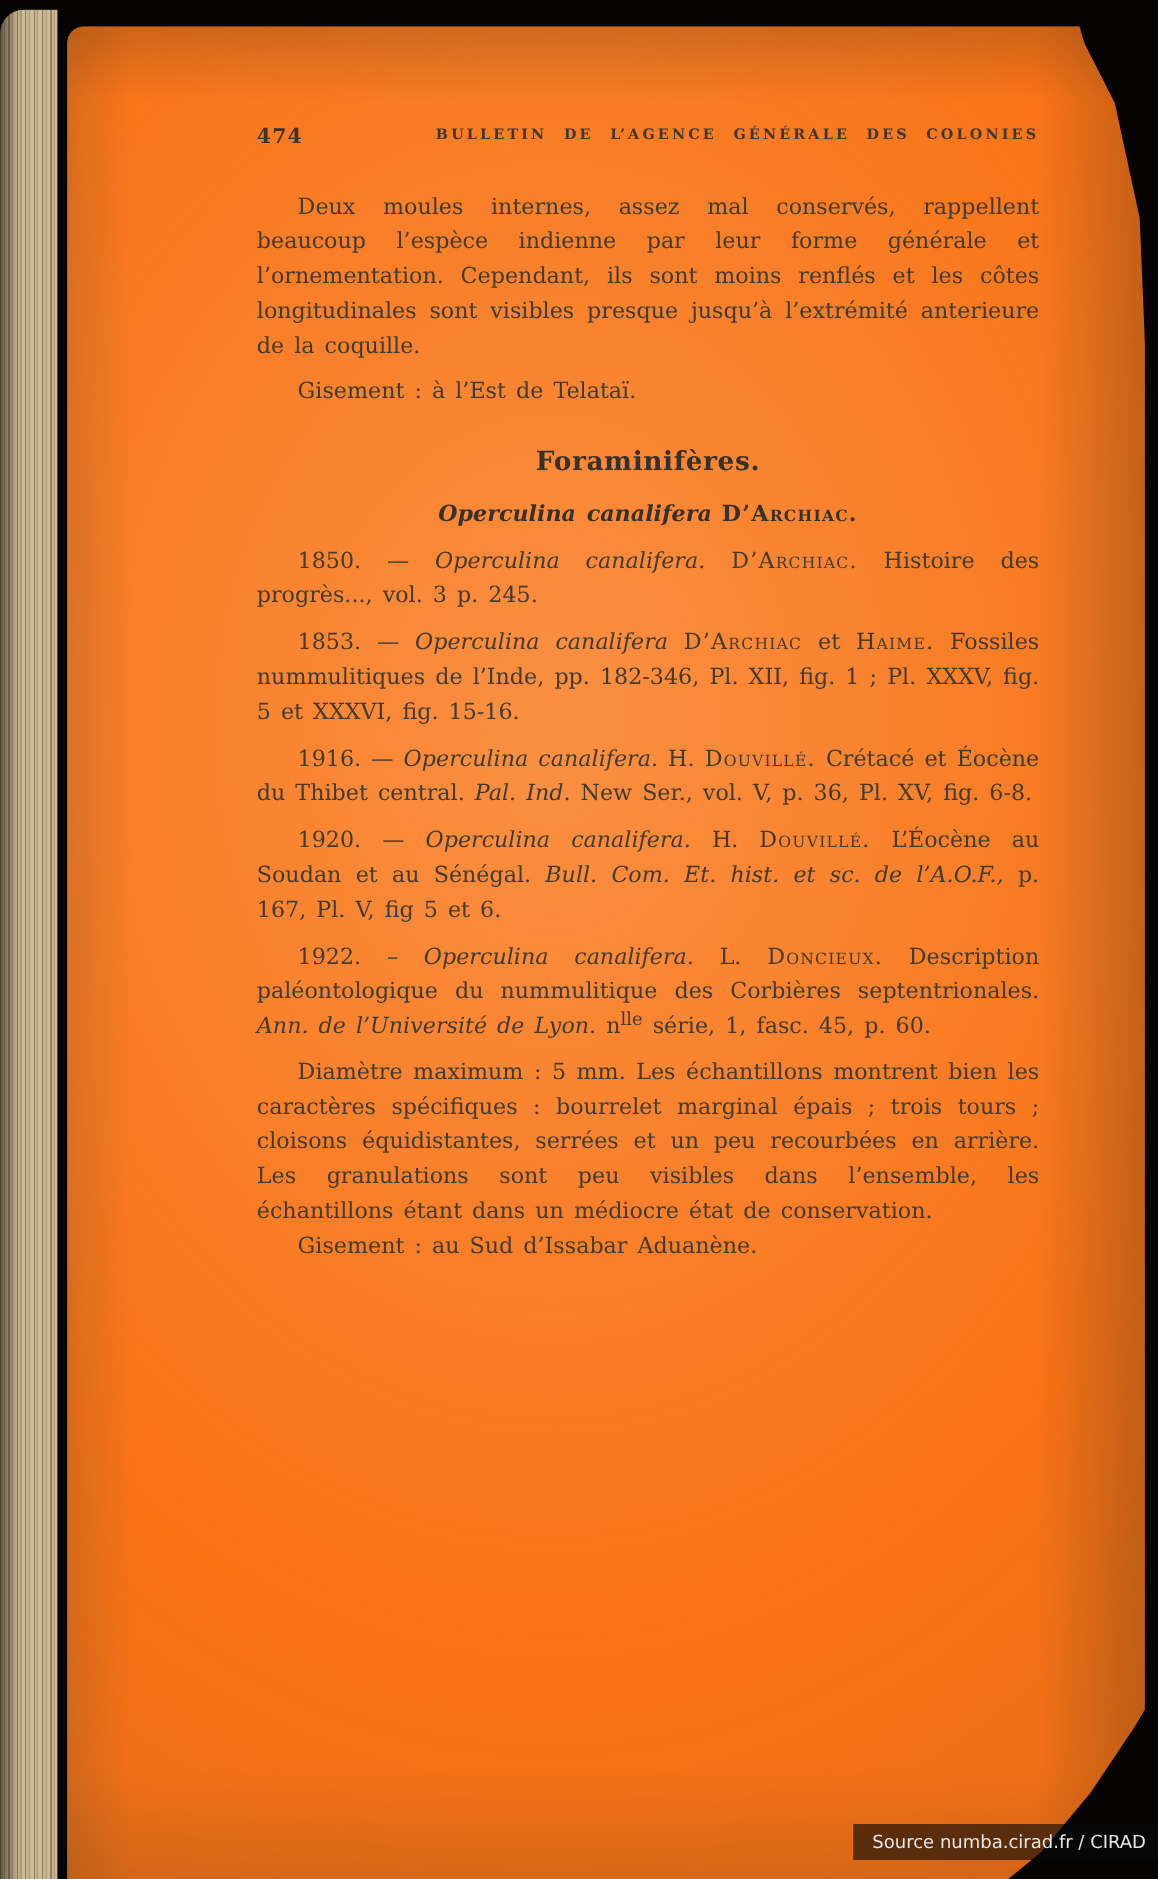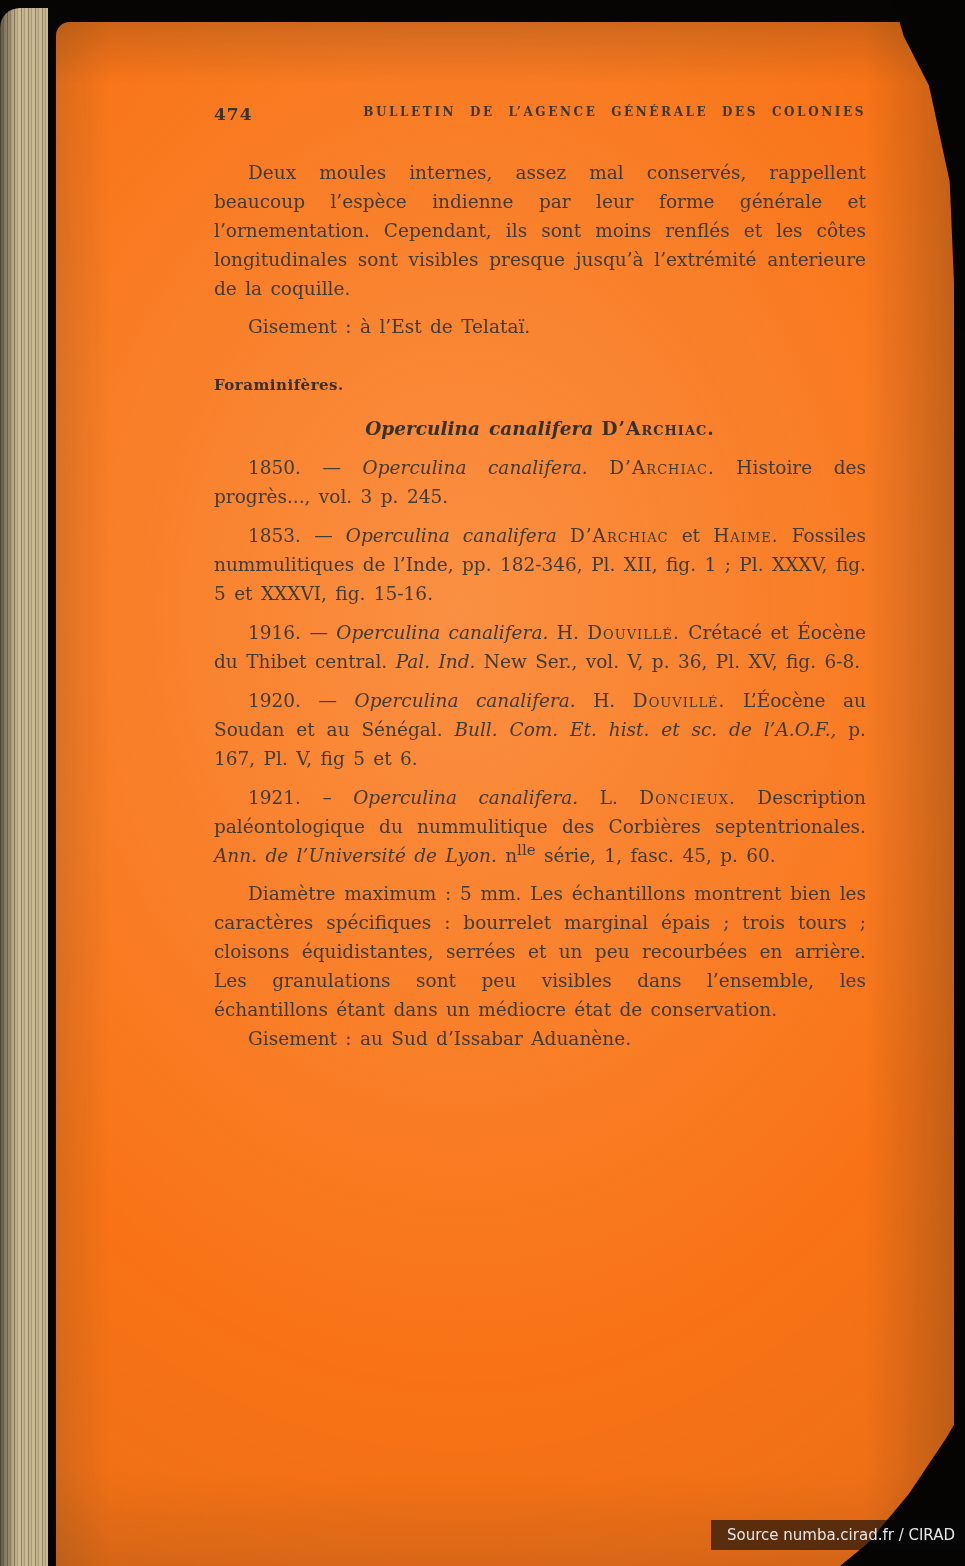--- a/index.html
+++ b/index.html
@@ -86,22 +86,22 @@
     letter-spacing: 2.6px;
     word-spacing: 7px;
     color: #3c3830;
     white-space: nowrap;
   }
 
   .blk { margin: 0; text-align: justify; text-indent: 34px; }
   .blk.spaced { margin-top: 9px; }
   .blk.entry { margin-top: 10px; }
   .blk.heading {
-    text-indent: 0;
-    font-weight: bold; font-size: 15px;
+    text-align: center; text-indent: 0;
+    font-weight: bold; font-size: 22px;
     letter-spacing: 0.5px;
     margin: 30px 0 14px;
     color: #36322b;
   }
   .blk.subheading {
     text-align: center; text-indent: 0;
     margin: 0 0 4px;
     color: #36322b;
   }
 
@@ -138,21 +138,21 @@
 
       <div>
           <p class="blk para"><span>Deux moules internes, assez mal conservés, rappellent beaucoup l’espèce indienne par leur forme générale et l’ornementation. Cependant, ils sont moins renflés et les côtes longitudinales sont visibles presque jusqu’à l’extrémité anterieure de la coquille.</span></p>
           <p class="blk para spaced"><span>Gisement : à l’Est de Telataï.</span></p>
           <p class="blk heading"><span>Foraminifères.</span></p>
           <p class="blk subheading"><span class="bi">Operculina canalifera</span><span> </span><span class="bsc">D’Archiac.</span></p>
           <p class="blk entry"><span>1850. — </span><span class="it">Operculina canalifera.</span><span> </span><span class="sc">D’Archiac.</span><span> Histoire des progrès..., vol. 3 p. 245.</span></p>
           <p class="blk entry"><span>1853. — </span><span class="it">Operculina canalifera</span><span> </span><span class="sc">D’Archiac</span><span> et </span><span class="sc">Haime.</span><span> Fossiles nummulitiques de l’Inde, pp. 182-346, Pl. XII, fig. 1 ; Pl. XXXV, fig. 5 et XXXVI, fig. 15-16.</span></p>
           <p class="blk entry"><span>1916. — </span><span class="it">Operculina canalifera.</span><span> H. </span><span class="sc">Douvillé.</span><span> Crétacé et Éocène du Thibet central. </span><span class="it">Pal. Ind.</span><span> New Ser., vol. V, p. 36, Pl. XV, fig. 6-8.</span></p>
           <p class="blk entry"><span>1920. — </span><span class="it">Operculina canalifera.</span><span> H. </span><span class="sc">Douvillé.</span><span> L’Éocène au Soudan et au Sénégal. </span><span class="it">Bull. Com. Et. hist. et sc. de l’A.O.F.,</span><span> p. 167, Pl. V, fig 5 et 6.</span></p>
-          <p class="blk entry"><span>1921. – </span><span class="it">Operculina canalifera.</span><span> L. </span><span class="sc">Doncieux.</span><span> Description paléontologique du nummulitique des Corbières septentrionales. </span><span class="it">Ann. de l’Université de Lyon.</span><span> n</span><sup class="sup">lle</sup><span> série, 1, fasc. 45, p. 60.</span></p>
+          <p class="blk entry"><span>1922. – </span><span class="it">Operculina canalifera.</span><span> L. </span><span class="sc">Doncieux.</span><span> Description paléontologique du nummulitique des Corbières septentrionales. </span><span class="it">Ann. de l’Université de Lyon.</span><span> n</span><sup class="sup">lle</sup><span> série, 1, fasc. 45, p. 60.</span></p>
           <p class="blk para spaced"><span>Diamètre maximum : 5 mm. Les échantillons montrent bien les caractères spécifiques : bourrelet marginal épais ; trois tours ; cloisons équidistantes, serrées et un peu recourbées en arrière. Les granulations sont peu visibles dans l’ensemble, les échantillons étant dans un médiocre état de conservation.</span></p>
           <p class="blk para"><span>Gisement : au Sud d’Issabar Aduanène.</span></p>
         </div>
 
     </div>
   </div>
 
   <div class="corner-tr"></div>
   <div class="corner-br"></div>
 

